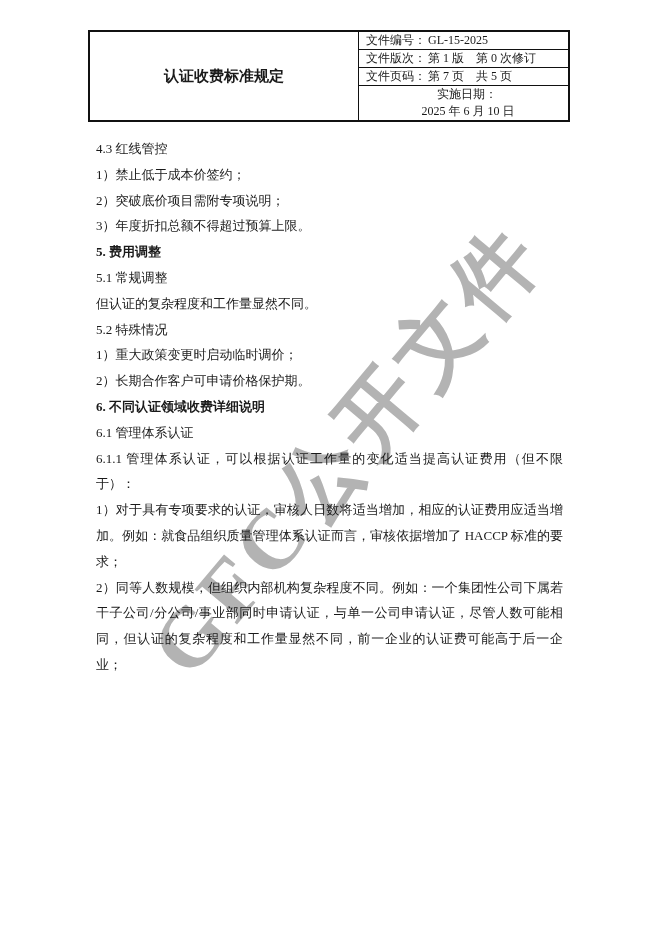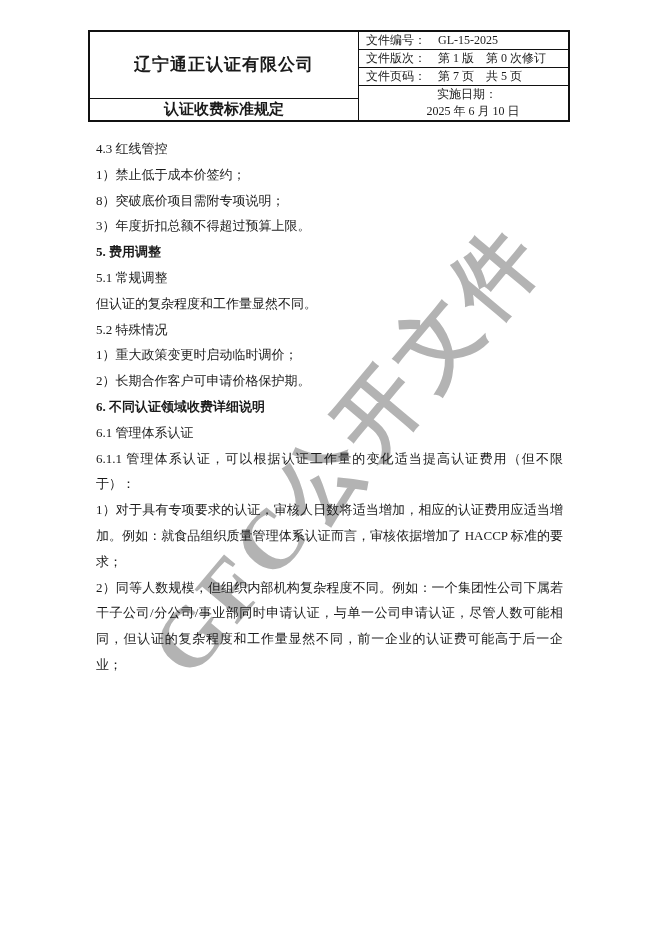--- a/index.html
+++ b/index.html
@@ -59,21 +59,21 @@
   .right-col { flex:1; display:flex; flex-direction:column; }
   .info-row {
     flex:1 0 0;
     border-bottom:1px solid #111;
     display:flex; align-items:center;
     padding-left:7px;
     font-size:12px; font-weight:normal;
     white-space:nowrap;
   }
   .info-row:last-child { border-bottom:none;flex-direction:column; }
-  .info-row .value { margin-left:12px; }
+  .info-row .value { margin-left:2px; }
 
   
   .body-text {
     position:absolute;
     left:96px; top:136px;
     width:467px;
     z-index:1;
     font-size:13px;
     line-height:25.8px;
     text-align:justify;
@@ -83,21 +83,20 @@
 </style>
 </head>
 <body>
 
 <div class="page">
 
   <div class="watermark">GFC公开文件</div>
 
   <div class="doc-table">
     <div class="left-col">
-      <div class="company-cell">辽宁通正认证有限公司</div>
       <div class="title-cell">认证收费标准规定</div>
     </div>
     <div class="right-col">
       <div class="info-row">
         <span class="label">文件编号：</span>
         <span class="value">GL-15-2025</span>
       </div>
       <div class="info-row">
         <span class="label">文件版次：</span>
         <span class="value">第 1 版　第 0 次修订</span>
@@ -109,21 +108,21 @@
       <div class="info-row">
         <span class="label">实施日期：</span>
         <span class="value">2025 年 6 月 10 日</span>
       </div>
     </div>
   </div>
 
   <div class="body-text">
     <p>4.3 红线管控</p>
     <p>1）禁止低于成本价签约；</p>
-    <p>8）突破底价项目需附专项说明；</p>
+    <p>2）突破底价项目需附专项说明；</p>
     <p>3）年度折扣总额不得超过预算上限。</p>
     <p class="bold">5. 费用调整</p>
     <p>5.1 常规调整</p>
     <p>但认证的复杂程度和工作量显然不同。</p>
     <p>5.2 特殊情况</p>
     <p>1）重大政策变更时启动临时调价；</p>
     <p>2）长期合作客户可申请价格保护期。</p>
     <p class="bold">6. 不同认证领域收费详细说明</p>
     <p>6.1 管理体系认证</p>
     <p>6.1.1 管理体系认证，可以根据认证工作量的变化适当提高认证费用（但不限于）：</p>

